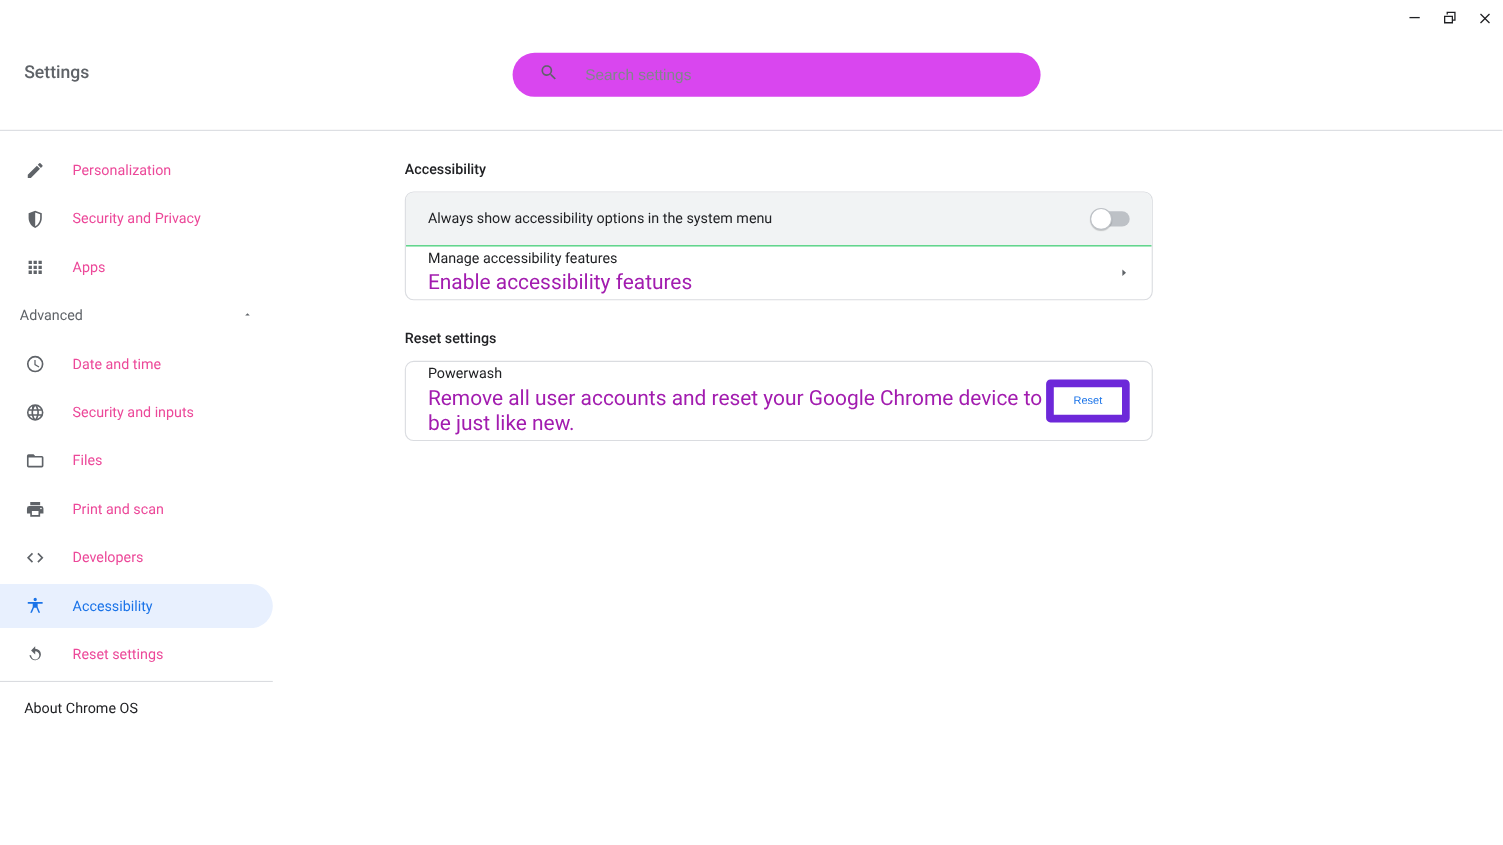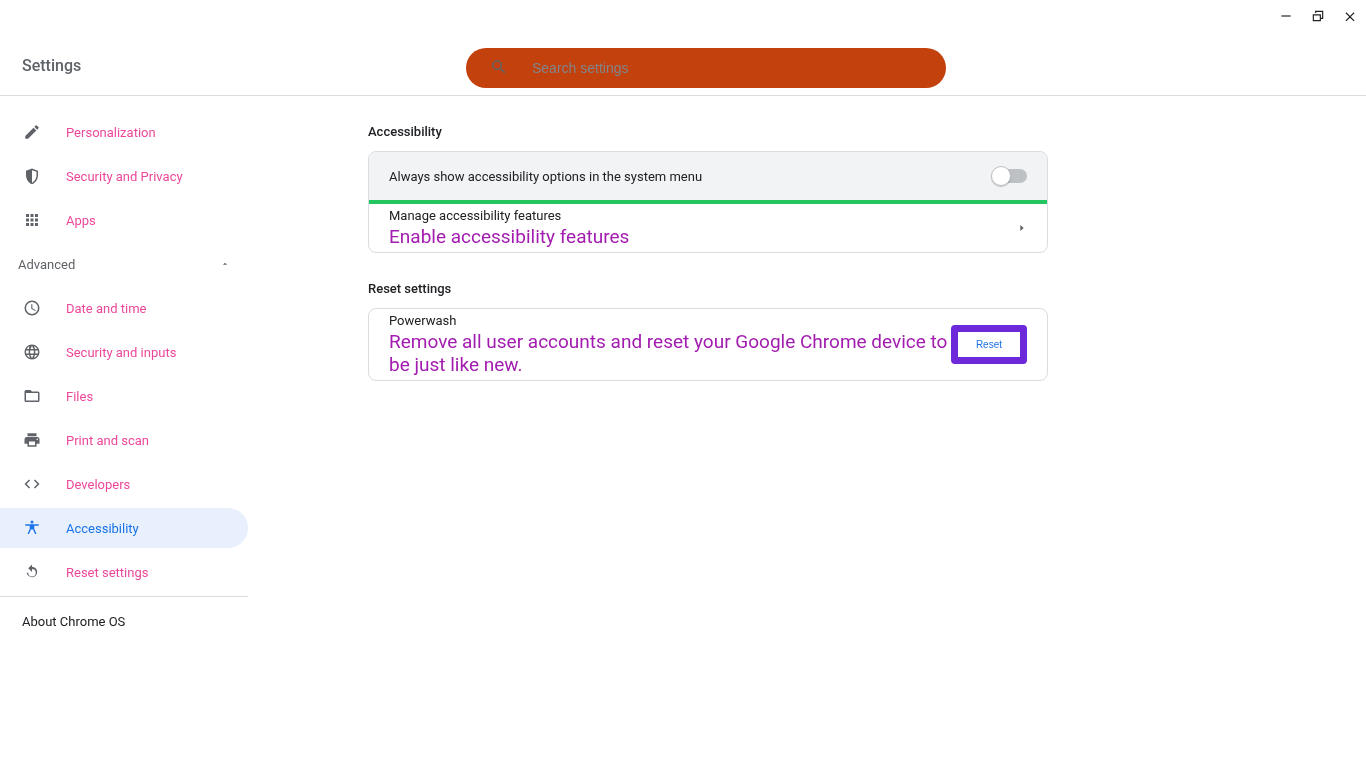--- a/index.html
+++ b/index.html
@@ -22,39 +22,39 @@
   }
   .window-controls div {
     width: 16px; height: 16px;
     display: flex; align-items: center; justify-content: center;
     color: #202124;
     cursor: pointer;
   }
   .window-controls svg { width: 14px; height: 14px; }
 
   .header {
-    height: 96px;
+    height: 119px;
     border-bottom: 1px solid #dadce0;
     position: relative;
   }
   .app-title {
     position: absolute;
     left: 22px;
     top: 56px;
     font-size: 16px;
     font-weight: 500;
     color: #5f6368;
   }
   .search-wrap {
     position: absolute;
     left: 466px;
     top: 48px;
     width: 480px;
     height: 40px;
-    background: #c2410c;
+    background: #d946ef;
     border-radius: 40px;
     display: flex;
     align-items: center;
     padding-left: 24px;
     gap: 24px;
   }
   .search-wrap input {
     border: none;
     background: transparent;
     outline: none;
@@ -133,21 +133,21 @@
     overflow: hidden;
   }
   .row {
     display: flex;
     align-items: center;
     justify-content: space-between;
     padding: 4px 20px;
     min-height: 48px;
     cursor: pointer;
   }
-  .row + .row { border-top: 4px solid #22c55e; }
+  .row + .row { border-top: 1px solid #22c55e; }
   .row.highlight { background: #f1f3f4; }
   .row-text { display: flex; flex-direction: column; }
   .row-title { font-size: 13px; color: #202124; }
   .row-sub { font-size: 19px; color: #a21caf; margin-top: 2px; }
 
   .toggle {
     width: 34px; height: 14px;
     background: #bdc1c6;
     border-radius: 14px;
     position: relative;

